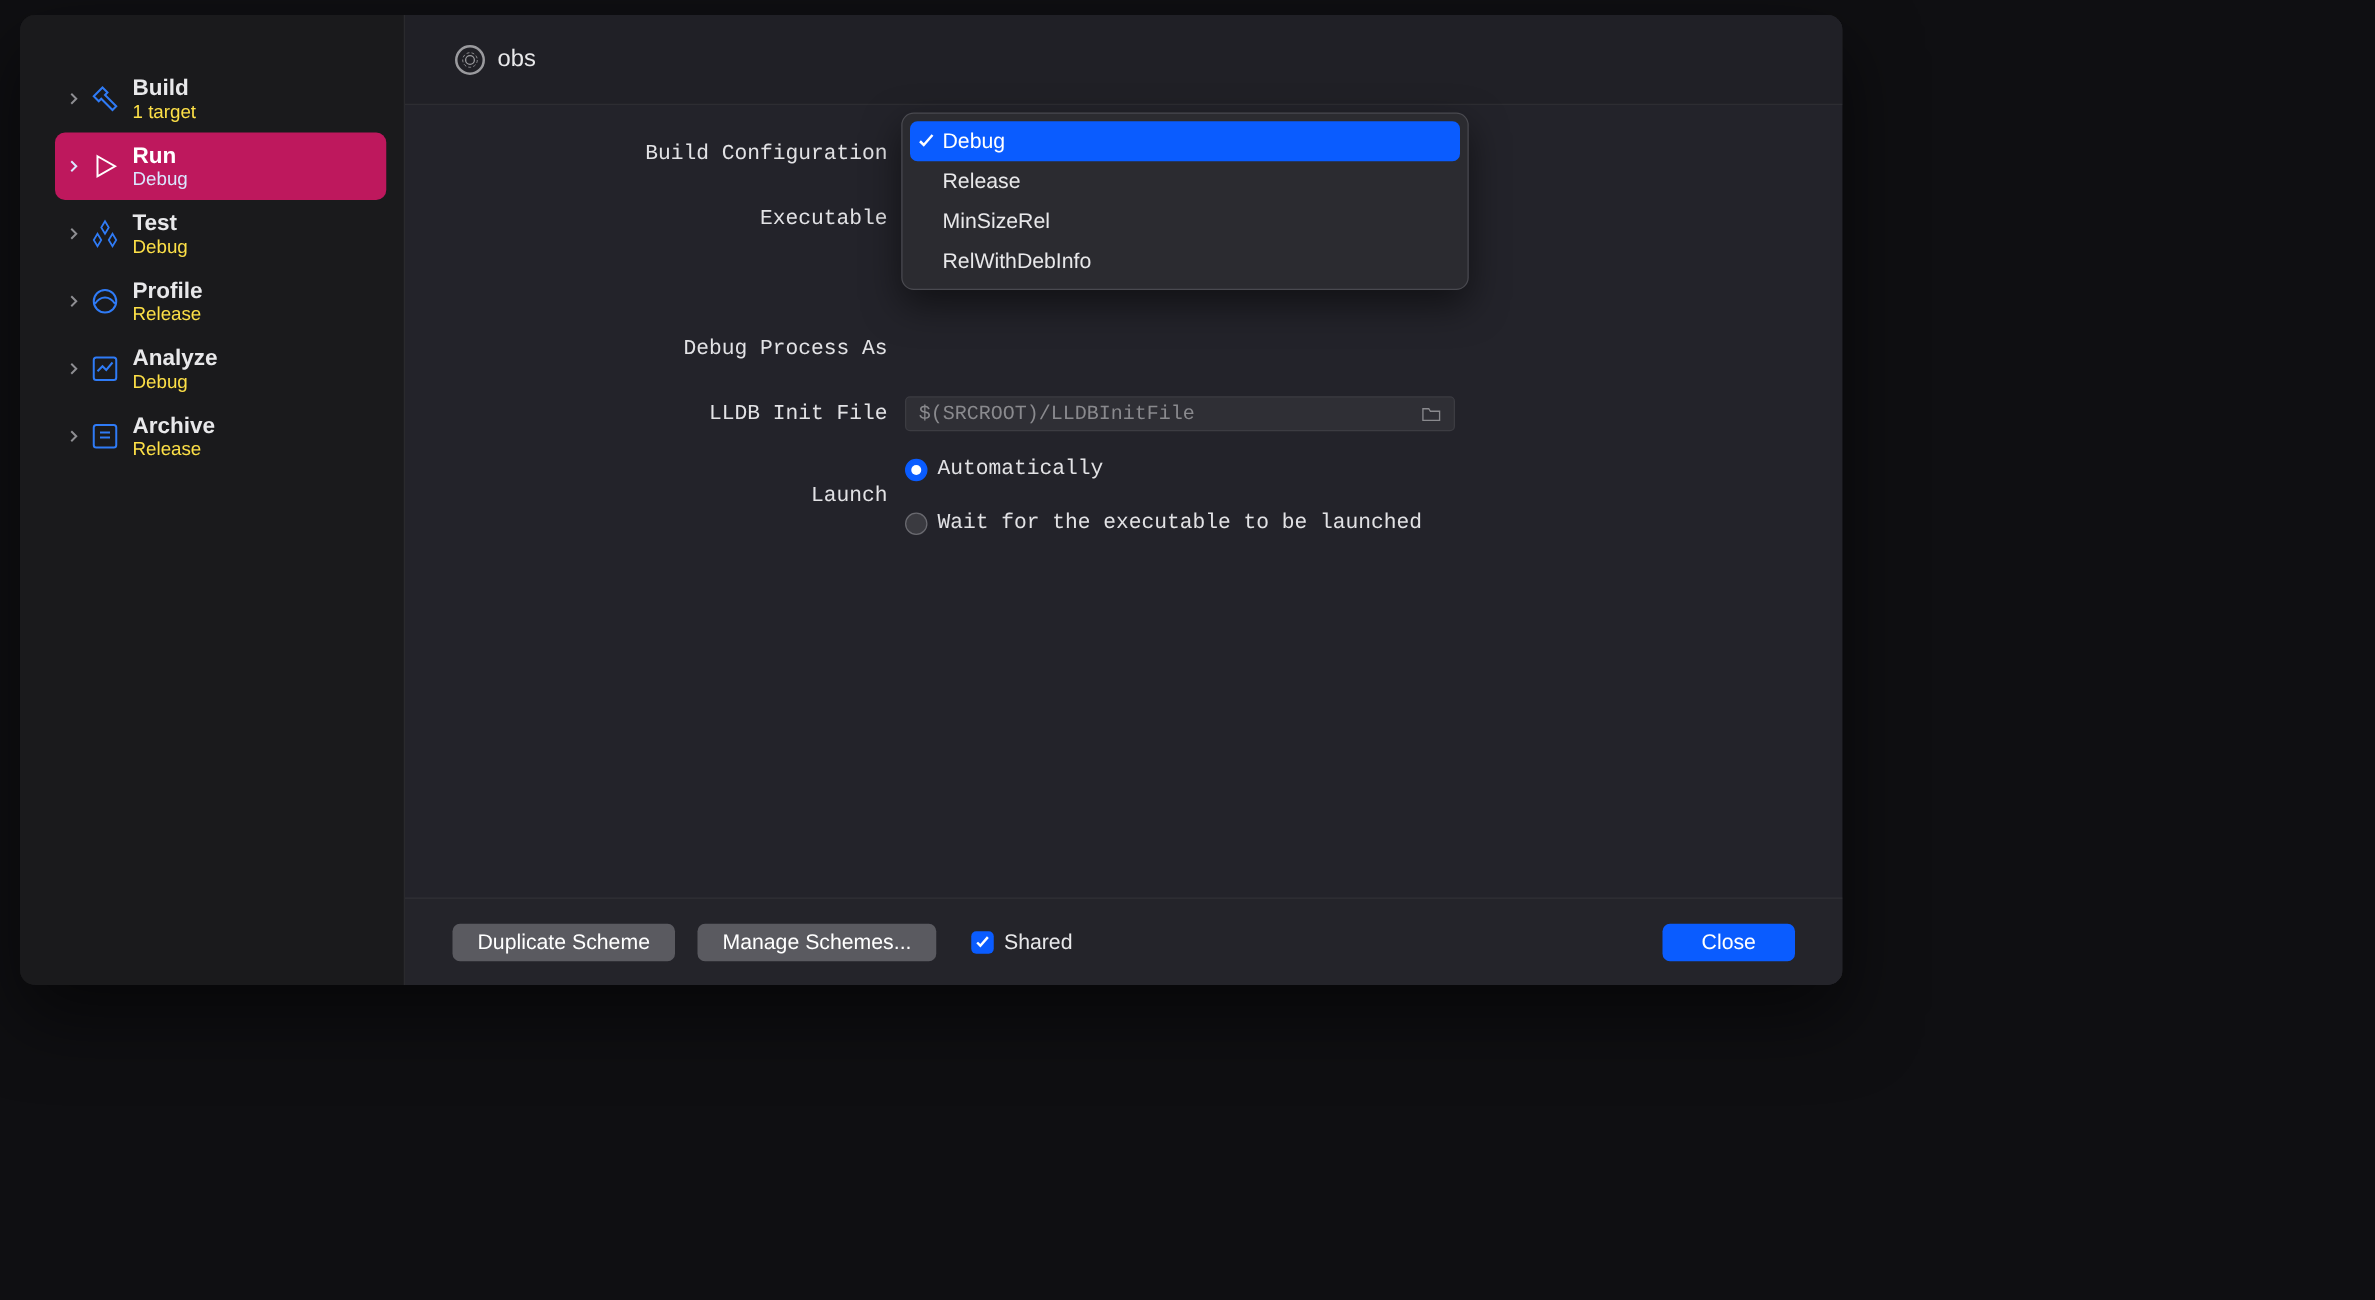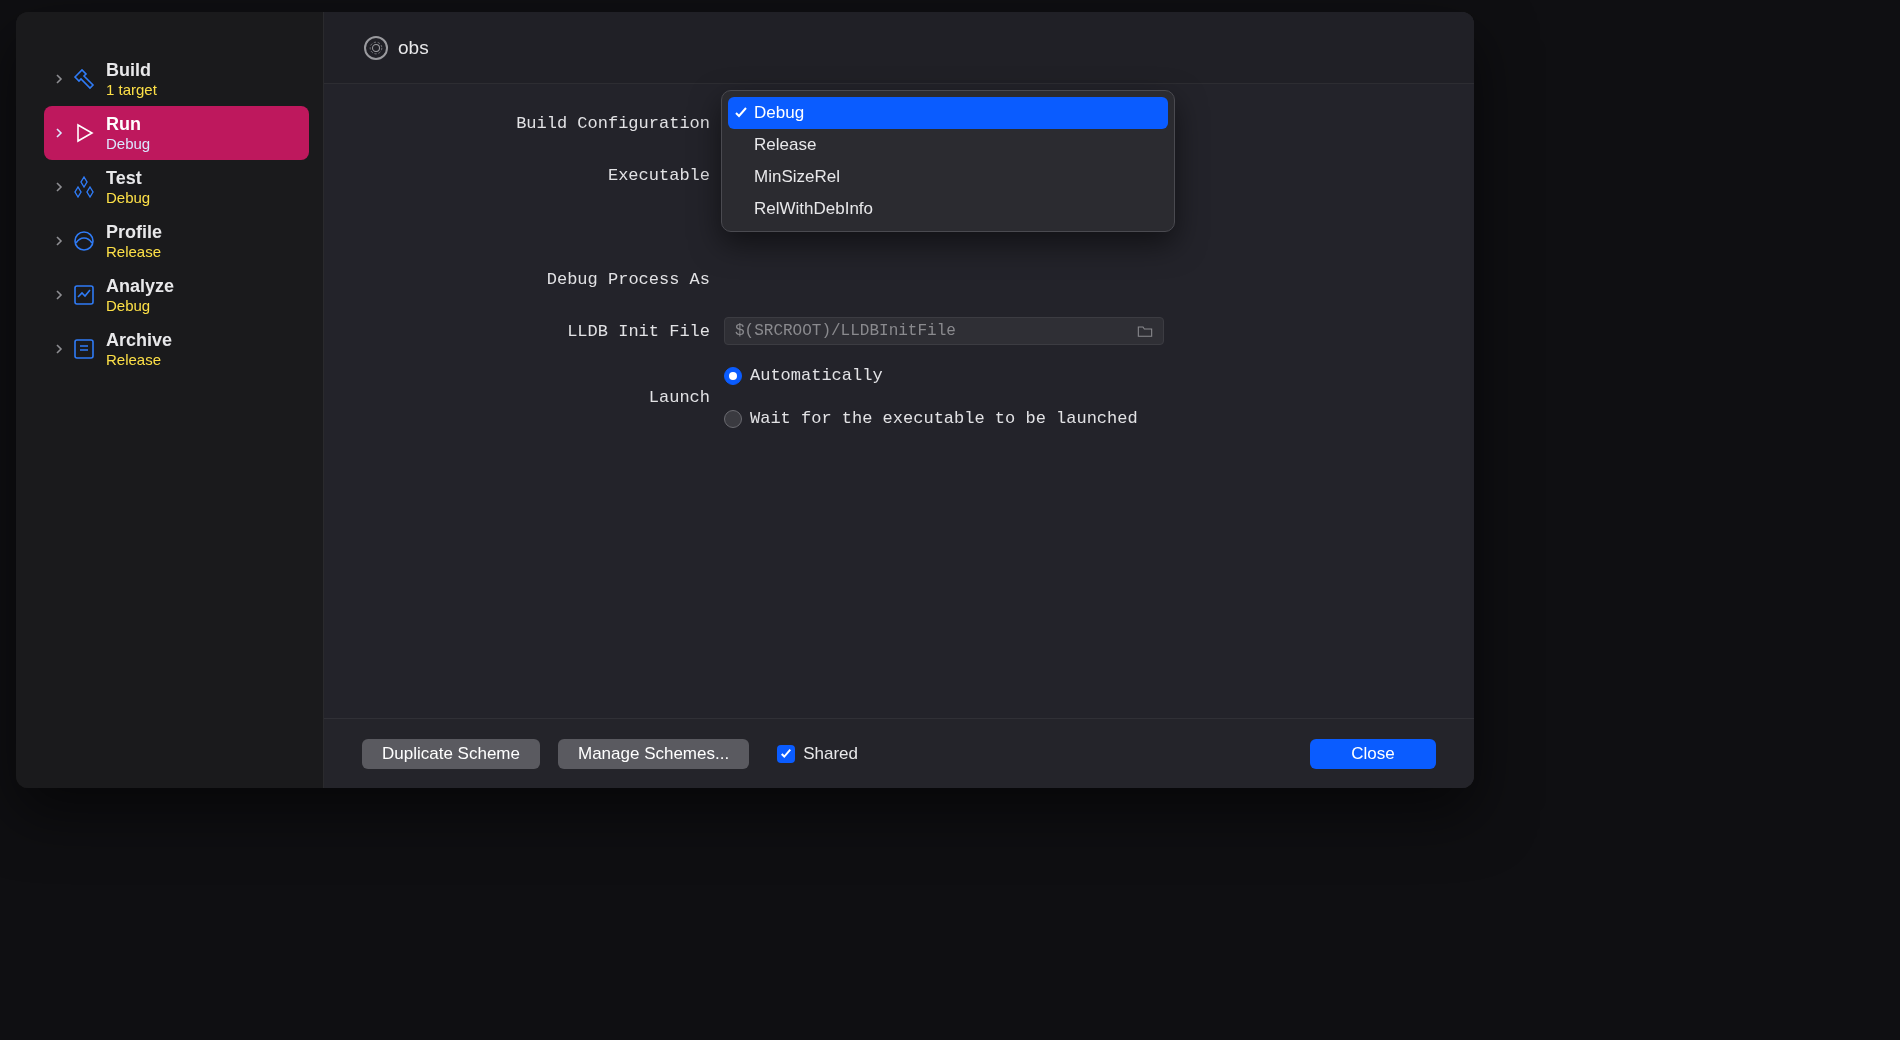--- a/index.html
+++ b/index.html
@@ -416,17 +416,17 @@
       <button class="btn">Manage Schemes...</button>
       <label style="display:flex;align-items:center;margin-left:10px;">
         <span class="checkbox">
           <svg width="12" height="12" viewBox="0 0 14 14">
               <path d="M2 7l3 3 7-8" fill="none" stroke="currentColor" stroke-width="2.3"></path>
             </svg>
         </span>
         <span>Shared</span>
       </label>
       <div class="spacer"></div>
-      <button class="btn primary" style="width:126px;justify-content:center;">Close</button>
+      <button class="btn primary" style="width:106px;justify-content:center;">Close</button>
     </div>
 
   </div>
 </div>
 
 </body></html>

